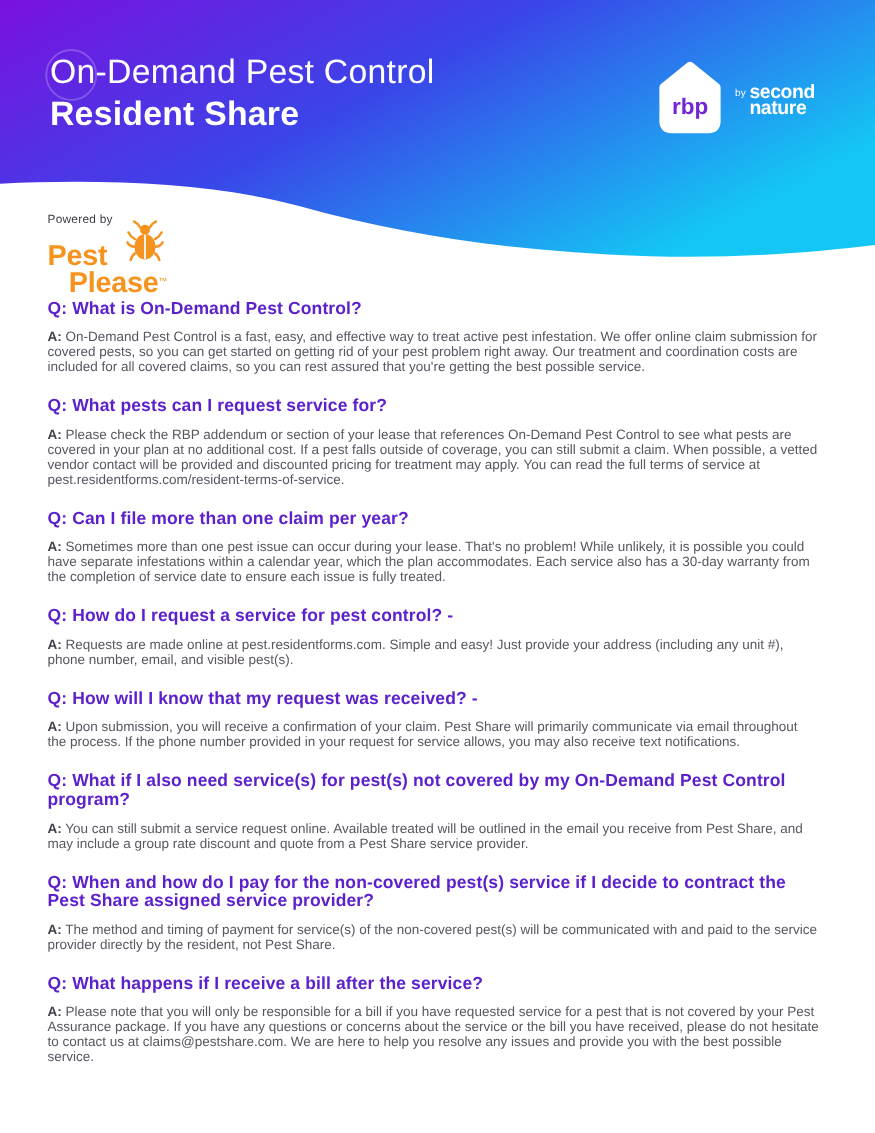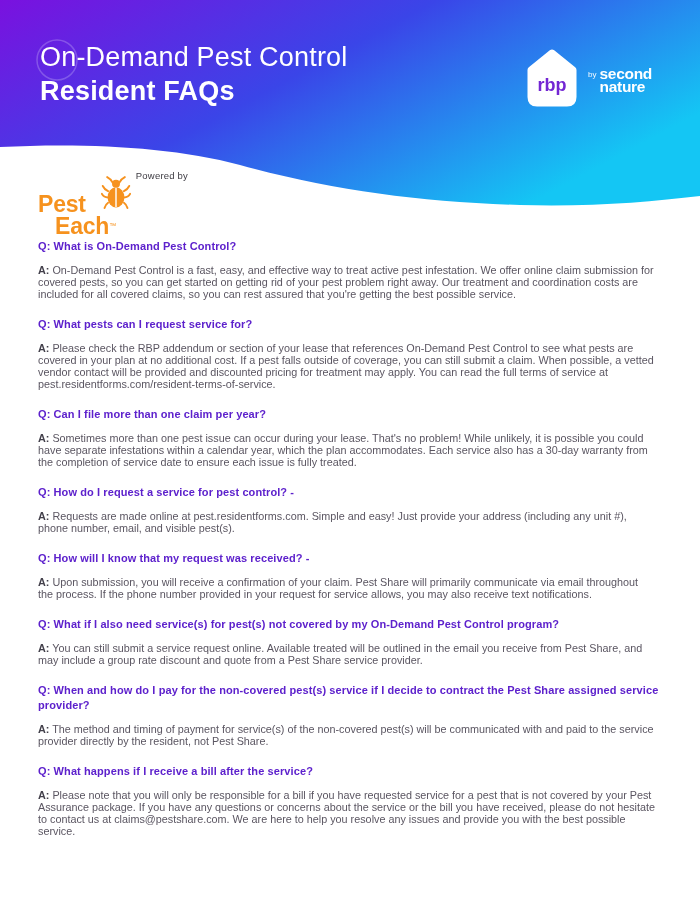--- a/index.html
+++ b/index.html
@@ -19,31 +19,31 @@
   .brand{position:absolute;top:46px;right:48px;display:flex;align-items:center;gap:7px;}
   .rbp-badge{display:block;}
   .sn-wrap{color:#fff;display:flex;align-items:flex-start;gap:3px;padding-top:4px;}
   .sn-by{font-size:8px;font-weight:400;margin-top:3px;opacity:.95;text-align:center;}
   .sn-stack{display:flex;flex-direction:column;align-items:flex-start;line-height:13px;}
   .sn-word{font-size:15.5px;font-weight:700;letter-spacing:-.3px;}
   .sn-word.nature{margin-right:1px;}
 
   
   .powered{position:absolute;top:170px;left:38px;width:150px;height:66px;}
-  .powered-label{font-size:9.5px;color:var(--powered_label,#3d3b42);letter-spacing:.2px;text-align:right;}
+  .powered-label{font-size:9.5px;color:var(--powered_label,#3d3b42);letter-spacing:.2px;}
   .ps-pest{display:block;font-size:23px;font-weight:700;color:var(--orange,#F6921E);line-height:22px;margin-top:12px;letter-spacing:-.2px;}
   .ps-share-row{display:block;margin-left:17px;line-height:21px;}
   .ps-share{font-size:23px;font-weight:700;color:var(--orange,#F6921E);letter-spacing:-.2px;}
   .ps-tm{font-size:7px;color:var(--orange,#F6921E);vertical-align:super;}
   .bug{position:absolute;left:63px;top:5px;}
 
   
   .faqs{position:absolute;top:239px;left:38px;width:624px;}
   .faq-q{
-    margin:0 0 10px 0;font-size:11px;font-weight:700;line-height:15px;
+    margin:0 0 10px 0;font-size:14px;font-weight:700;line-height:15px;
     color:var(--question_purple,#5D21CC);letter-spacing:.1px;
   }
   .faq-a{
     margin:0 0 17px 0;font-size:10.8px;font-weight:400;line-height:12px;
     color:var(--body_text,#5A5561);max-width:618px;
   }
   .a-prefix{font-weight:700;color:var(--answer_prefix_text,#43404B);}
 </style>
 </head>
 <body>
@@ -61,21 +61,21 @@
       </defs>
       <path d="M0,0 L700,0 L700,196
                C650,202 590,207 520,205
                C420,202 330,190 240,165
                C170,146 80,143 0,147 Z" fill="url(#hdrGrad)"></path>
       <circle cx="57" cy="60" r="20" fill="none" stroke="rgba(255,255,255,0.22)" stroke-width="1.5"></circle>
     </svg>
 
     <div class="titles">
       <div class="title-line1">On-Demand Pest Control</div>
-      <div class="title-line2">Resident FAQs</div>
+      <div class="title-line2">Resident Share</div>
     </div>
 
     <div class="brand">
       <svg class="rbp-badge" width="58" height="64" viewBox="0 0 58 64">
         <rect x="13" y="16" width="32" height="32" rx="7" transform="rotate(45 29 32)" style="fill:var(--teal,#2EC4CE)"></rect>
         <path d="M29 7 L50 24 L50 51 Q50 57 44 57 L14 57 Q8 57 8 51 L8 24 Z" style="fill:var(--white,#fff);stroke:var(--white,#fff)" stroke-width="7" stroke-linejoin="round"></path>
         <text x="29" y="45" text-anchor="middle" font-size="18" font-weight="700" font-family="Liberation Sans, sans-serif" style="fill:var(--rbp_purple,#7326D3)">rbp</text>
       </svg>
       <div class="sn-wrap">
         <span class="sn-by">by</span>
@@ -84,21 +84,21 @@
           <span class="sn-word nature">nature</span>
         </span>
       </div>
     </div>
   </div>
 
   <div class="powered">
     <div class="powered-label">Powered by</div>
     <span class="ps-pest">Pest</span>
     <span class="ps-share-row">
-      <span class="ps-share">Each</span><span class="ps-tm">™</span>
+      <span class="ps-share">Please</span><span class="ps-tm">™</span>
     </span>
     <svg class="bug" width="30" height="36" viewBox="0 0 34 40">
       <g style="fill:none;stroke:var(--orange,#F6921E)" stroke-width="2.2" stroke-linecap="round">
         <path d="M13 8 Q11 4 7 2"></path>
         <path d="M21 8 Q23 4 27 2"></path>
         <path d="M8 18 Q4 16 2 12"></path>
         <path d="M8 25 Q3 25 1 21"></path>
         <path d="M8 31 Q5 33 4 37"></path>
         <path d="M26 18 Q30 16 32 12"></path>
         <path d="M26 25 Q31 25 33 21"></path>

